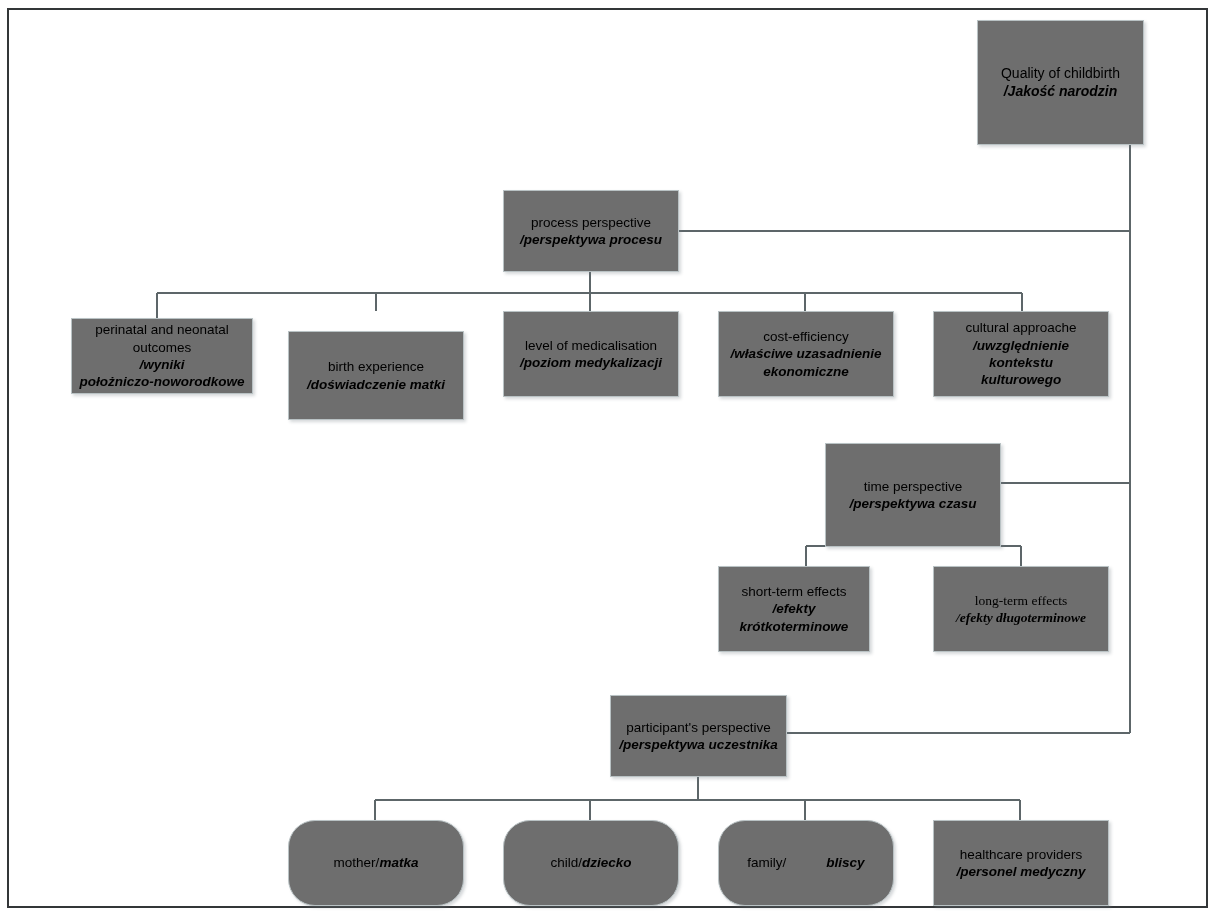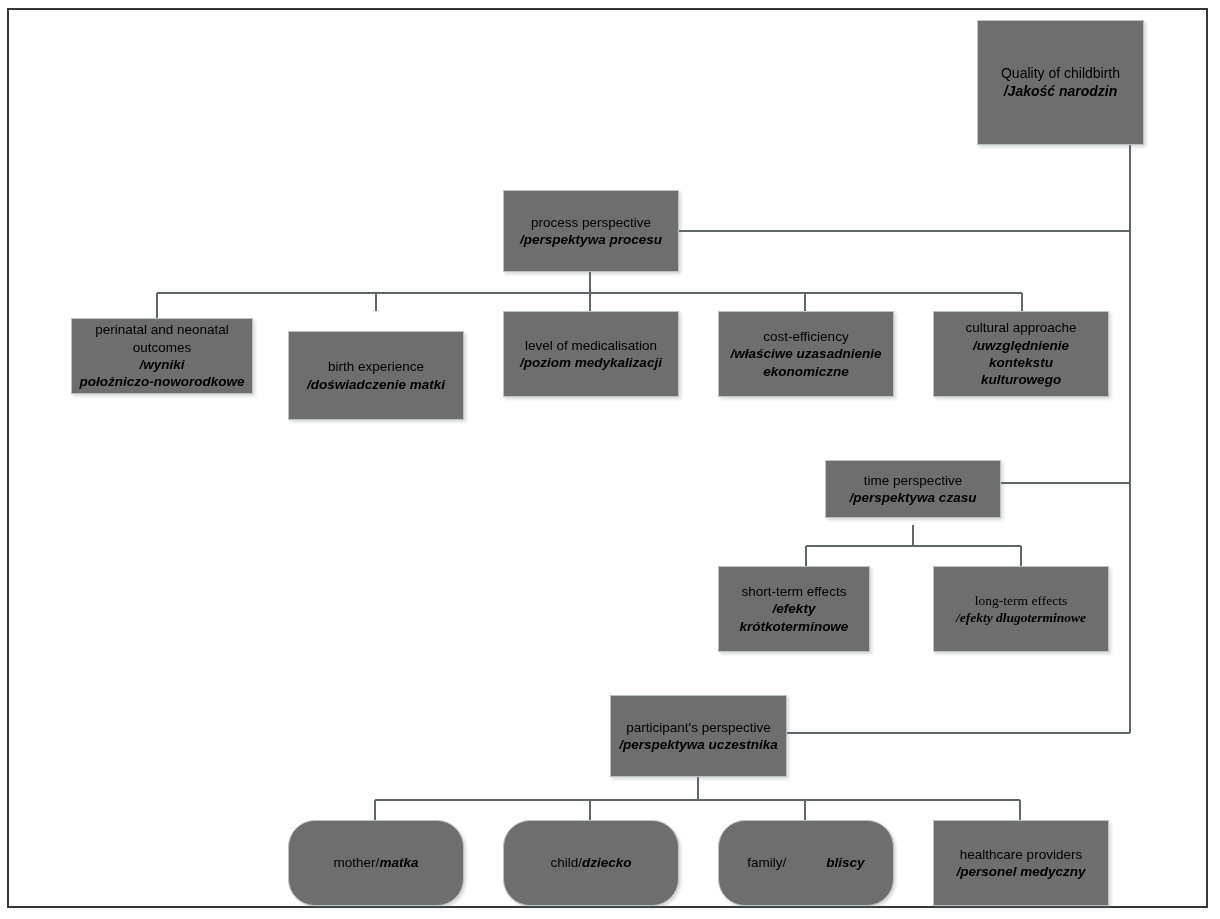--- a/index.html
+++ b/index.html
@@ -140,21 +140,21 @@
     <span class="pl">/właściwe uzasadnienie
 ekonomiczne</span>
   </div>
 
   <div class="node" style="left:933px; top:311px; width:176px; height:86px;">
     <span class="en">cultural approache</span>
     <span class="pl">/uwzględnienie kontekstu
 kulturowego</span>
   </div>
 
-  <div class="node" style="left:825px; top:460px; width:176px; height:58px;">
+  <div class="node" style="left:825px; top:443px; width:176px; height:104px;">
     <span class="en">time perspective</span>
     <span class="pl">/perspektywa czasu</span>
   </div>
 
   <div class="node" style="left:718px; top:566px; width:152px; height:86px;">
     <span class="en">short-term effects</span>
     <span class="pl">/efekty krótkoterminowe</span>
   </div>
 
   <div class="node" style="left:933px; top:566px; width:176px; height:86px;font-family:Liberation Serif, serif;">

